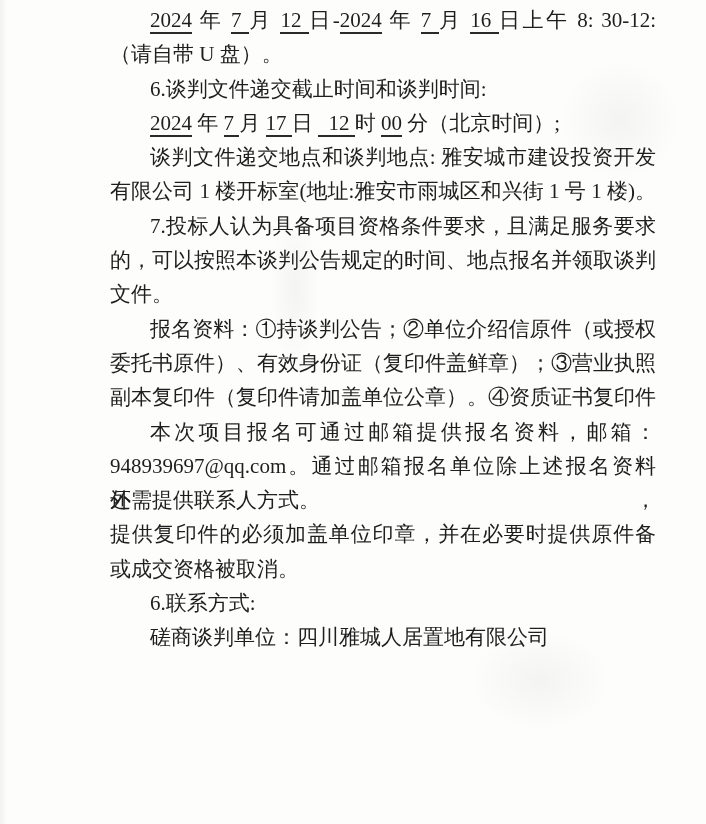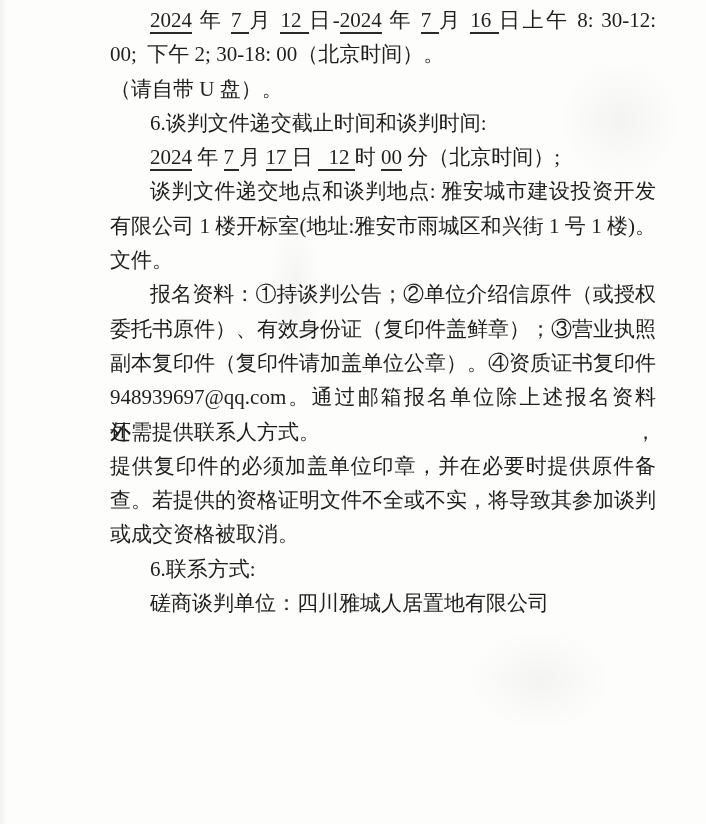--- a/index.html
+++ b/index.html
@@ -53,31 +53,32 @@
 </head>
 <body>
 
 <div class="page" style="background: rgb(253, 253, 252); color: rgb(30, 30, 30);">
   <div class="edge-strip"></div>
   <div class="smudge s1"></div>
   <div class="smudge s2"></div>
   <div class="smudge s3"></div>
   <div class="doc">
       <div class="line indent fill"><span class="u" style="border-bottom-color: rgb(42, 42, 42);">2024</span><span> 年 </span><span class="u" style="border-bottom-color: rgb(42, 42, 42);"> 7 </span><span> 月 </span><span class="u" style="border-bottom-color: rgb(42, 42, 42);"> 12 </span><span> 日-</span><span class="u" style="border-bottom-color: rgb(42, 42, 42);">2024</span><span> 年 </span><span class="u" style="border-bottom-color: rgb(42, 42, 42);"> 7 </span><span> 月 </span><span class="u" style="border-bottom-color: rgb(42, 42, 42);"> 16 </span><span> 日上午 8: 30-12:</span></div>
-      <div class="line"><span>00;&nbsp; 下午 2; 30-18: 00（北京时间）。</span></div>
       <div class="line"><span>（请自带 U 盘）。</span></div>
       <div class="line indent"><span>6.谈判文件递交截止时间和谈判时间:</span></div>
       <div class="line indent"><span class="u" style="border-bottom-color: rgb(42, 42, 42);">2024</span><span> 年 </span><span class="u" style="border-bottom-color: rgb(42, 42, 42);"> 7 </span><span> 月 </span><span class="u" style="border-bottom-color: rgb(42, 42, 42);"> 17 </span><span> 日 </span><span class="u" style="border-bottom-color: rgb(42, 42, 42);">&nbsp; 12 </span><span> 时 </span><span class="u" style="border-bottom-color: rgb(42, 42, 42);">00</span><span> 分（北京时间）;</span></div>
       <div class="line indent fill"><span>谈判文件递交地点和谈判地点: 雅安城市建设投资开发</span></div>
       <div class="line fill"><span>有限公司 1 楼开标室(地址:雅安市雨城区和兴街 1 号 1 楼)。</span></div>
+      <div class="line indent fill"><span>7.投标人认为具备项目资格条件要求，且满足服务要求</span></div>
+      <div class="line fill"><span>的，可以按照本谈判公告规定的时间、地点报名并领取谈判</span></div>
       <div class="line"><span>文件。</span></div>
       <div class="line indent fill"><span>报名资料：①持谈判公告；②单位介绍信原件（或授权</span></div>
       <div class="line fill"><span>委托书原件）、有效身份证（复印件盖鲜章）；③营业执照</span></div>
       <div class="line fill"><span>副本复印件（复印件请加盖单位公章）。④资质证书复印件</span></div>
+      <div class="line indent fill"><span>本次项目报名可通过邮箱提供报名资料，邮箱：</span></div>
       <div class="line fill"><span>948939697@qq.com。通过邮箱报名单位除上述报名资料外，</span></div>
       <div class="line"><span>还需提供联系人方式。</span></div>
       <div class="line fill"><span>提供复印件的必须加盖单位印章，并在必要时提供原件备</span></div>
-      <div class="line fill"><span>查。若提供的资格证明文件不全或不实，将导致其参加谈判</span></div>
       <div class="line"><span>或成交资格被取消。</span></div>
       <div class="line indent"><span>6.联系方式:</span></div>
       <div class="line indent"><span>磋商谈判单位：四川雅城人居置地有限公司</span></div>
     </div>
 </div>
 
 </body></html>

